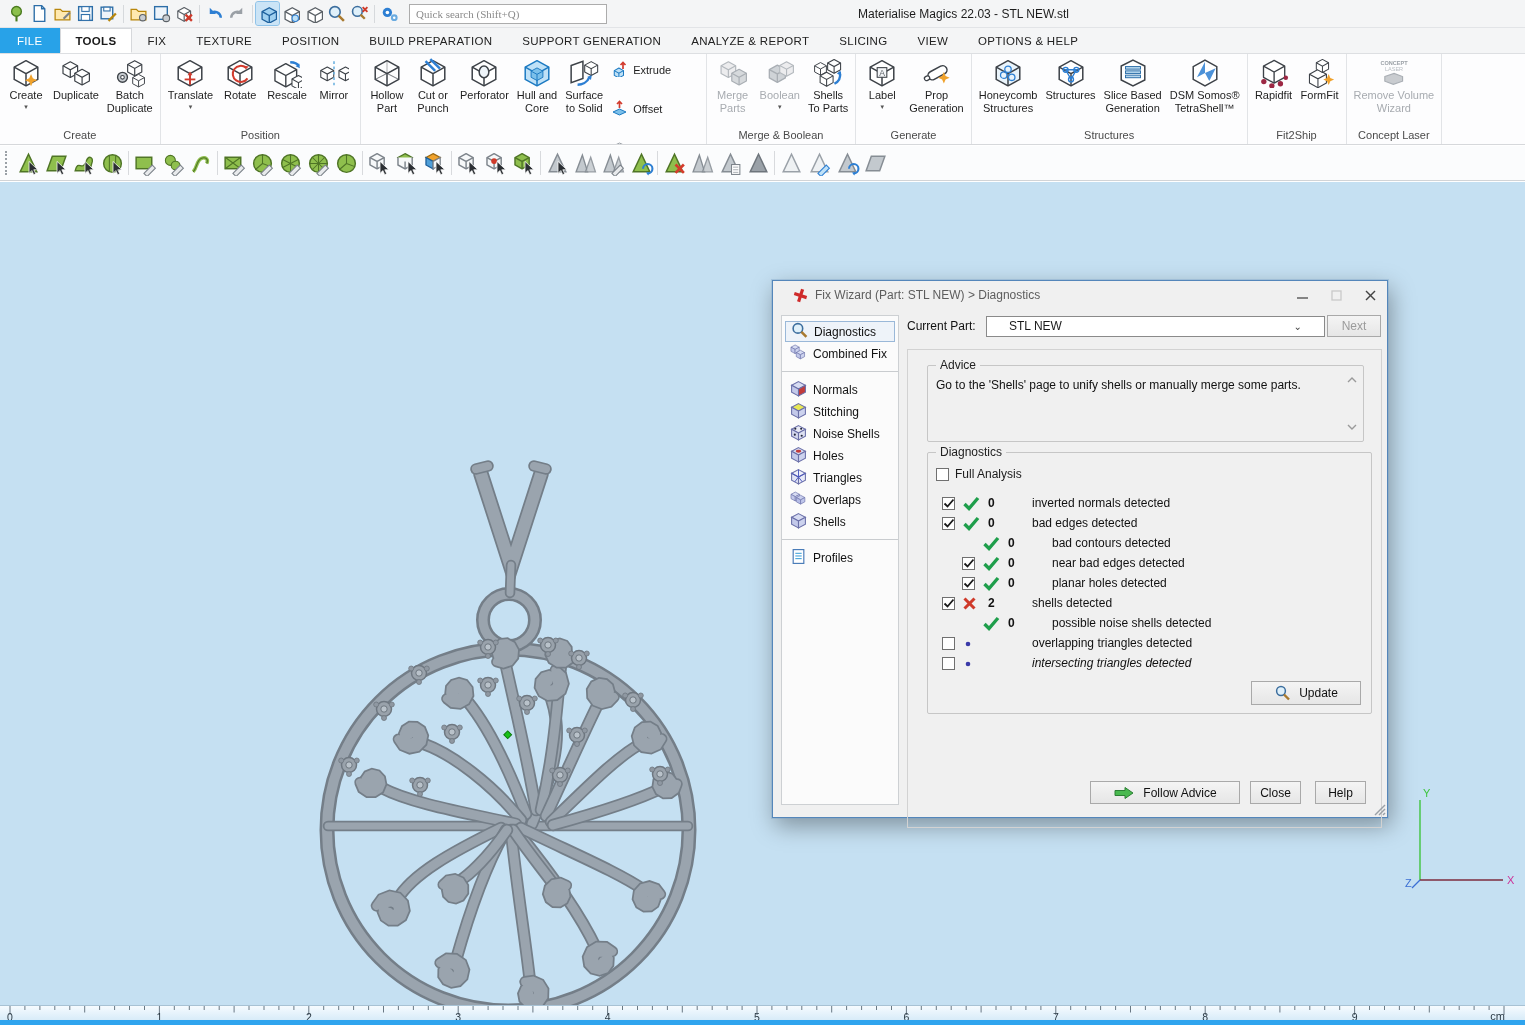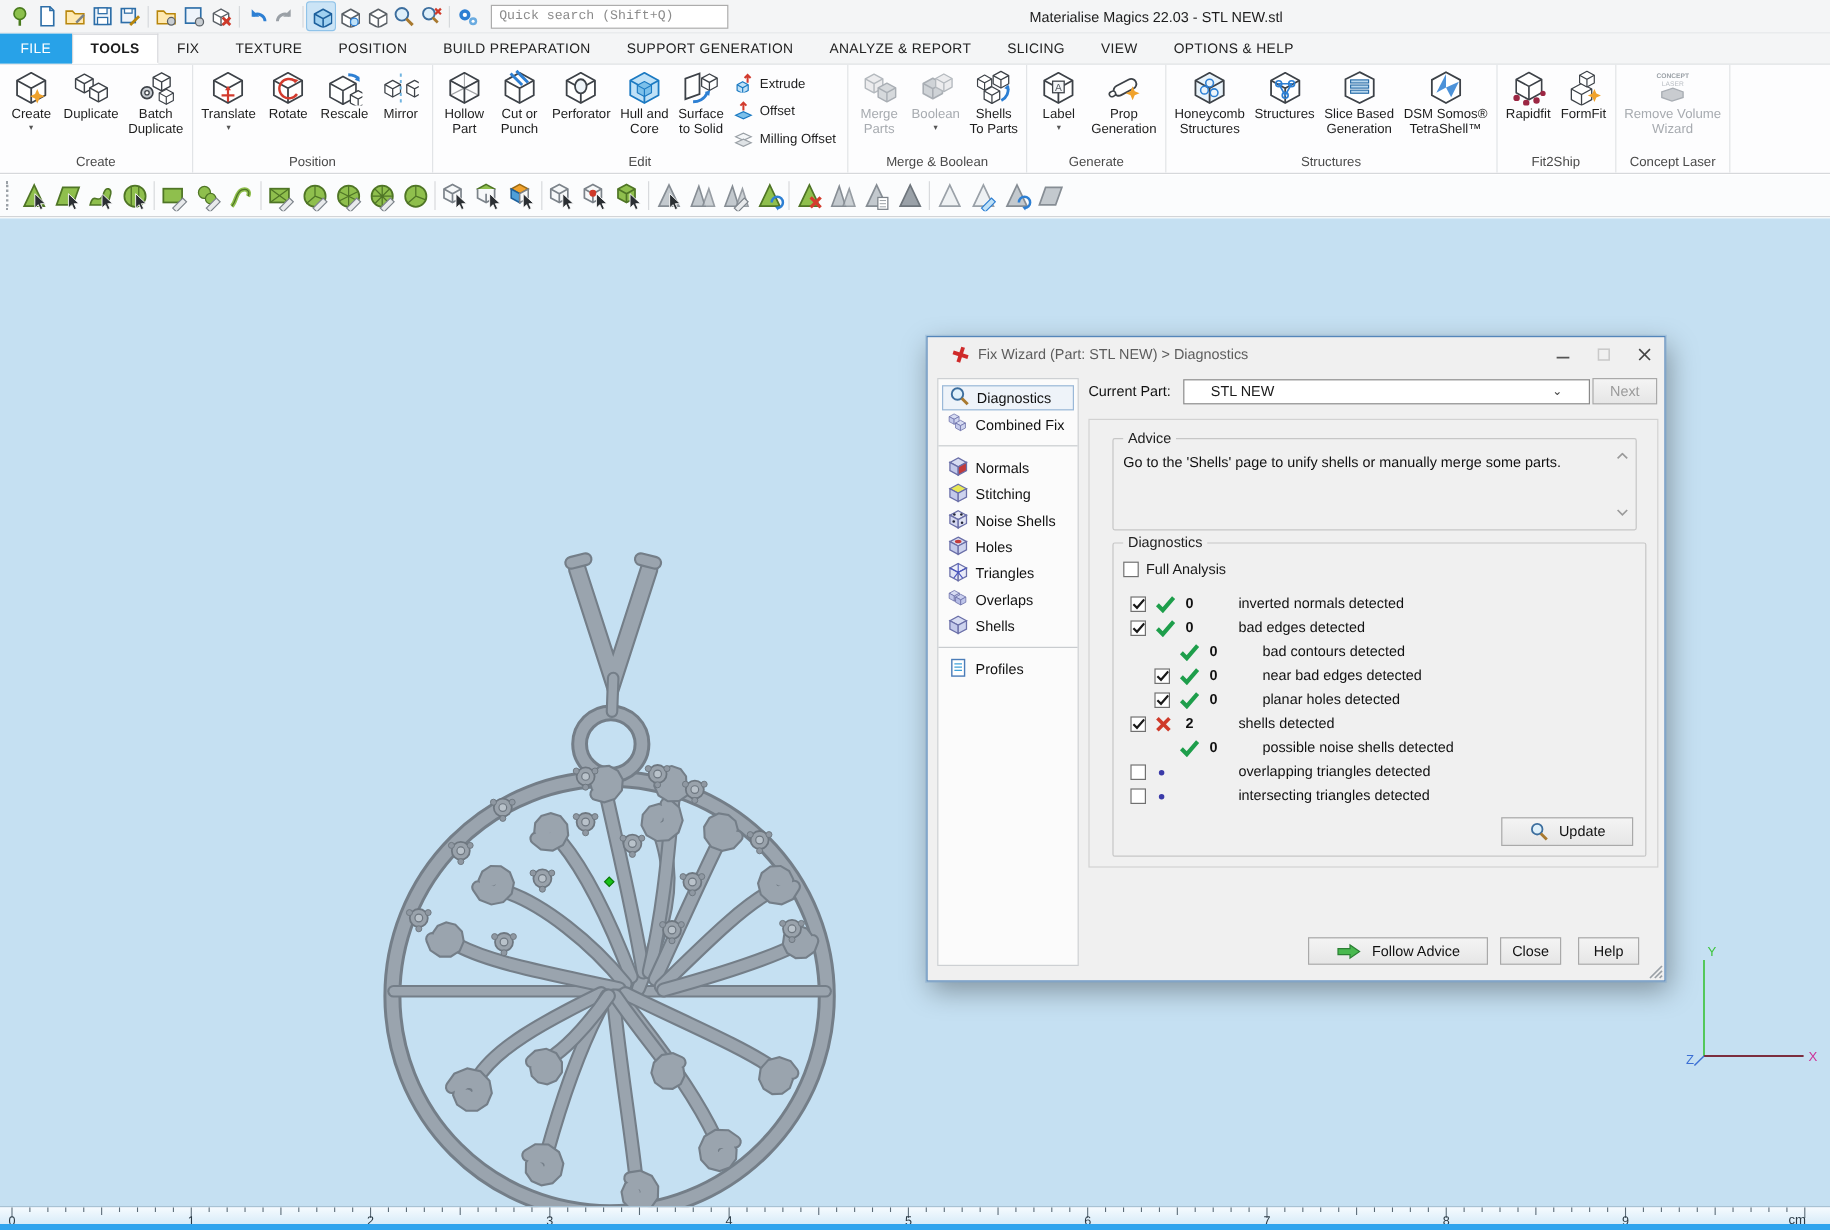--- a/index.html
+++ b/index.html
@@ -3,39 +3,39 @@
 <meta charset="utf-8">
 <style>
 *{box-sizing:border-box;margin:0;padding:0}
 body{width:1525px;height:1025px;position:relative;overflow:hidden;font-family:"Liberation Sans",sans-serif;background:#fff;font-size:12px;color:#1a1a1a}
 
 .titlebar{position:absolute;left:0;top:0;right:0;height:28px;background:#f4f5f6;border-bottom:1px solid #e2e4e7;display:flex;align-items:center}
 .qat{display:flex;align-items:center;padding-left:5px}
 .qicon{width:23px;height:23px;display:flex;align-items:center;justify-content:center;border-radius:2px}
 .qicon.toggled{background:#cbe4f6;outline:1px solid #8fc3e9}
 .qsep{width:1px;height:18px;background:#d6d9dc;margin:0 3px}
-.qsearch{width:198px;height:20px;border:1px solid #acacac;background:#fff;font-size:11px;padding:0 6px;margin-left:8px;color:#333;font-family:Liberation Mono, monospace}
+.qsearch{width:198px;height:20px;border:1px solid #acacac;background:#fff;font-size:11px;padding:0 6px;margin-left:8px;color:#333;font-family:Liberation Serif, serif}
 .qsearch::placeholder{color:#8b8b8b}
 .apptitle{position:absolute;left:858px;top:7px;font-size:12px;color:#1c1c1c}
 
 .tabbar{position:absolute;top:28px;left:0;right:0;height:26px;background:#f4f5f6;border-bottom:1px solid #dddfe2;display:flex;font-size:11.5px}
 .tab{padding:0 15px;display:flex;align-items:center;color:#222;cursor:default;letter-spacing:.3px}
 .tab.file{background:#28a2e8;color:#fff;padding:12px 17px}
 .tab.active{background:#fff;border:1px solid #d6d8db;border-bottom:1px solid #fff;color:#1a1a1a;font-weight:bold}
 
 .ribbon{position:absolute;top:54px;left:0;right:0;height:91px;background:#fdfdfe;border-bottom:1px solid #d6d8db;display:flex;overflow:hidden}
 .rgroup{display:flex;flex-direction:column;border-right:1px solid #e2e4e7;padding:1px 3px 0}
 .ritems{flex:1;display:flex;align-items:flex-start;justify-content:center}
 .rbtn{display:flex;flex-direction:column;align-items:center;min-width:46px;padding:2px 4px;height:70px}
 .rbtn .ric{height:32px;display:flex;align-items:center;justify-content:center}
 .rlabel{font-size:11px;line-height:1.15;text-align:center;color:#1e1e1e;white-space:pre-line}
 .rbtn.disabled .rlabel{color:#a7abb0}
 .rcaret{font-size:7px;color:#555;line-height:1;margin-top:1px}
 .glabel{font-size:11px;color:#4a4a4a;text-align:center;padding:1px 4px 3px;white-space:nowrap}
-.rsmall{display:flex;flex-direction:column;gap:3px;padding:5px 6px 0 4px}
+.rsmall{display:flex;flex-direction:column;gap:20px;padding:5px 6px 0 4px}
 .sitem{display:flex;align-items:center;gap:5px;font-size:11px;color:#1e1e1e;white-space:nowrap}
 
 .marktools{position:absolute;top:146px;left:0;right:0;height:35px;background:#fbfcfd;border-bottom:1px solid #d2d4d7;display:flex;align-items:center;padding-left:3px}
 .grip{width:5px;height:24px;margin:0 4px 0 2px;border-left:2px dotted #9aa0a6}
 .micon{width:28px;height:29px;display:flex;align-items:center;justify-content:center}
 .msep{width:1px;height:24px;background:#d8dadd;margin:0 2px}
 
 .viewport{position:absolute;top:182px;bottom:20px;left:0;right:0;background:#c5e0f2}
 .model{position:absolute;left:300px;top:250px}
 .axes{position:absolute;right:0px;bottom:95px}
@@ -53,21 +53,21 @@
 .srow.sel{background:#eef3f9;border:1px solid #9ab8d8}
 .ssep{height:1px;background:#c9cccf;margin:7px 0}
 .dmain{position:absolute;left:134px;top:34px;right:6px;bottom:0}
 .cprow{position:absolute;left:0;top:0;right:0;height:22px;display:flex;align-items:center}
 .cplabel{width:79px;color:#111}
 .combo{flex:1;height:21px;background:#fff;border:1px solid #8a8a8a;display:flex;align-items:center;padding:0 22px;justify-content:space-between}
 .combo .chev{color:#444;font-size:10px}
 .btn{background:linear-gradient(#f4f4f4,#e6e6e6);border:1px solid #a9a9a9;display:inline-flex;align-items:center;justify-content:center;font-size:12px;color:#111}
 .btn.disabled{color:#9b9b9b}
 .nextbtn{width:54px;height:22px;margin-left:2px}
-.frame{position:absolute;left:0;top:34px;width:475px;height:374px;border:1px solid #d2d2d2}
+.frame{position:absolute;left:0;top:34px;width:475px;height:479px;border:1px solid #d2d2d2}
 .groupbox{position:absolute;border:1px solid #c6c6c6;border-radius:2px}
 .gbtitle{position:absolute;top:-8px;left:8px;background:#f0f0f0;padding:0 4px;font-size:12px;color:#222}
 .advice-text{position:absolute;left:8px;top:12px;right:30px;color:#111;line-height:1.3}
 .scrollarrows{position:absolute;right:4px;top:10px;bottom:8px;width:14px;display:flex;flex-direction:column;justify-content:space-between;align-items:center;color:#9a9a9a;font-size:9px}
 .fullrow{position:absolute;left:8px;top:14px;display:flex;align-items:center;gap:6px}
 .cb{width:13px;height:13px;border:1px solid #707070;background:#fff;display:inline-flex;align-items:center;justify-content:center}
 .diagrows{position:absolute;left:0px;top:40px;right:6px}
 .drow{height:20px;display:flex;align-items:center}
 .slot-cb{width:20px;display:flex;justify-content:flex-start}
 .slot-st{width:26px;display:flex;align-items:center}
@@ -1421,21 +1421,21 @@
                 <span class="cb"></span>
               </span>
               <span class="slot-st">
                 <svg width="15" height="15">
                   <circle cx="6" cy="8" r="2.3" fill="#3a3aa8"></circle>
                 </svg>
               </span>
               <span class="slot-ct"></span>
               <span class="dlabel">overlapping triangles detected</span>
             </div>
-            <div class="drow" style="padding-left: 14px;">
+            <div class="drow" style="padding-left: 14px; font-style: italic;">
               <span class="slot-cb">
                 <span class="cb"></span>
               </span>
               <span class="slot-st">
                 <svg width="15" height="15">
                   <circle cx="6" cy="8" r="2.3" fill="#3a3aa8"></circle>
                 </svg>
               </span>
               <span class="slot-ct"></span>
               <span class="dlabel">intersecting triangles detected</span>

